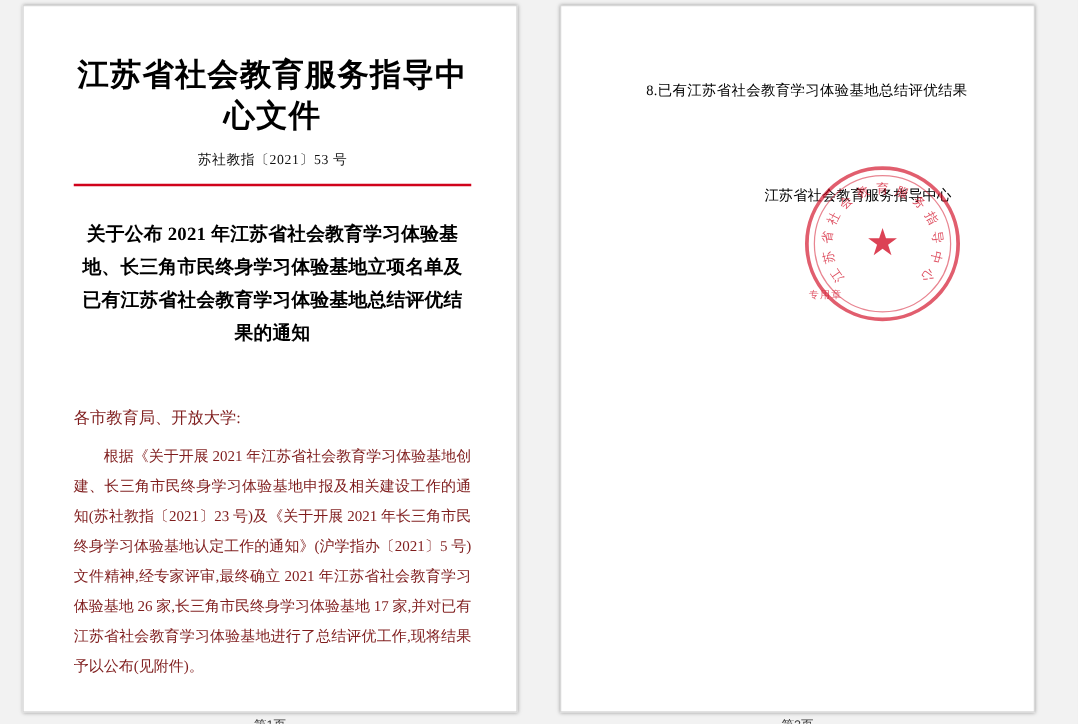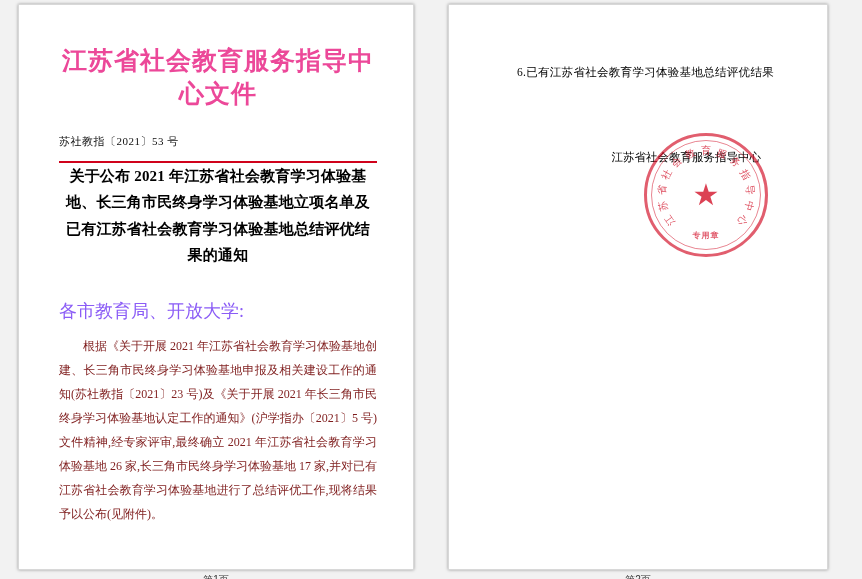--- a/index.html
+++ b/index.html
@@ -55,56 +55,58 @@
 
   .doc-body {
     position: absolute;
     left: 40px;
     right: 36px;
     top: 40px;
   }
 
   .doc-title {
     text-align: center;
-    color: #ec4899;
+    color: #000000;
     font-weight: bold;
     font-size: 25px;
     letter-spacing: 1px;
     line-height: 1.3;
     font-family: "Liberation Serif", "DejaVu Serif", serif;
   }
 
   .doc-number {
+    text-align: center;
     font-size: 11px;
     color: #111;
-    margin-top: 24px;
+    margin-top: 10px;
     letter-spacing: 0.5px;
   }
 
   .red-rule {
     margin-top: 12px;
     height: 2px;
     background: #d0021b;
     width: 100%;
   }
 
   .doc-heading {
+    margin-top: 26px;
     text-align: center;
     font-size: 15px;
     font-weight: bold;
     line-height: 1.75;
     color: #000;
     letter-spacing: 0.2px;
     padding: 0 4px;
   }
 
   .doc-salutation {
-    margin-top: 26px;
-    font-size: 18px;
-    color: #8b5cf6;
+    margin-top: 42px;
+    font-size: 13px;
+    color: #7f1d1d;
     line-height: 1.9;
   }
 
   .doc-para {
     margin-top: 6px;
     font-size: 12px;
     color: #7f1d1d;
     line-height: 2.0;
     text-align: justify;
     text-indent: 24px;
@@ -179,25 +181,23 @@
     color: rgba(208,2,27,0.8);
     font-family: "Liberation Serif", serif;
     transform-origin: 0 0;
     white-space: nowrap;
   }
   .seal .seal-bottom {
     position: absolute;
     left: 0;
     bottom: 13px;
     width: 100%;
-    text-align: center;
     font-size: 8px;
     color: rgba(208,2,27,0.75);
     letter-spacing: 1px;
-    font-weight: bold;
   }
 </style>
 </head>
 <body>
 
 <div id="viewer">
 
   <div class="page-wrap left">
     <div class="page left">
       <div class="doc-body">
@@ -222,21 +222,21 @@
         </div>
 
       </div>
     </div>
     <div class="page-label">第1页</div>
   </div>
 
   <div class="page-wrap right">
     <div class="page right">
 
-      <div class="doc2-line">6.已有江苏省社会教育学习体验基地总结评优结果</div>
+      <div class="doc2-line">8.已有江苏省社会教育学习体验基地总结评优结果</div>
 
       <div class="signature-block">
         <div>江苏省社会教育服务指导中心</div>
       </div>
 
       <div class="seal">
         <div class="seal-inner"></div>
         <div class="seal-text" id="seal-arc">
             <span style="transform: rotate(-215deg) translate(44px) rotate(90deg) translate(-50%, -50%);">江</span>
             <span style="transform: rotate(-194.167deg) translate(44px) rotate(90deg) translate(-50%, -50%);">苏</span>

